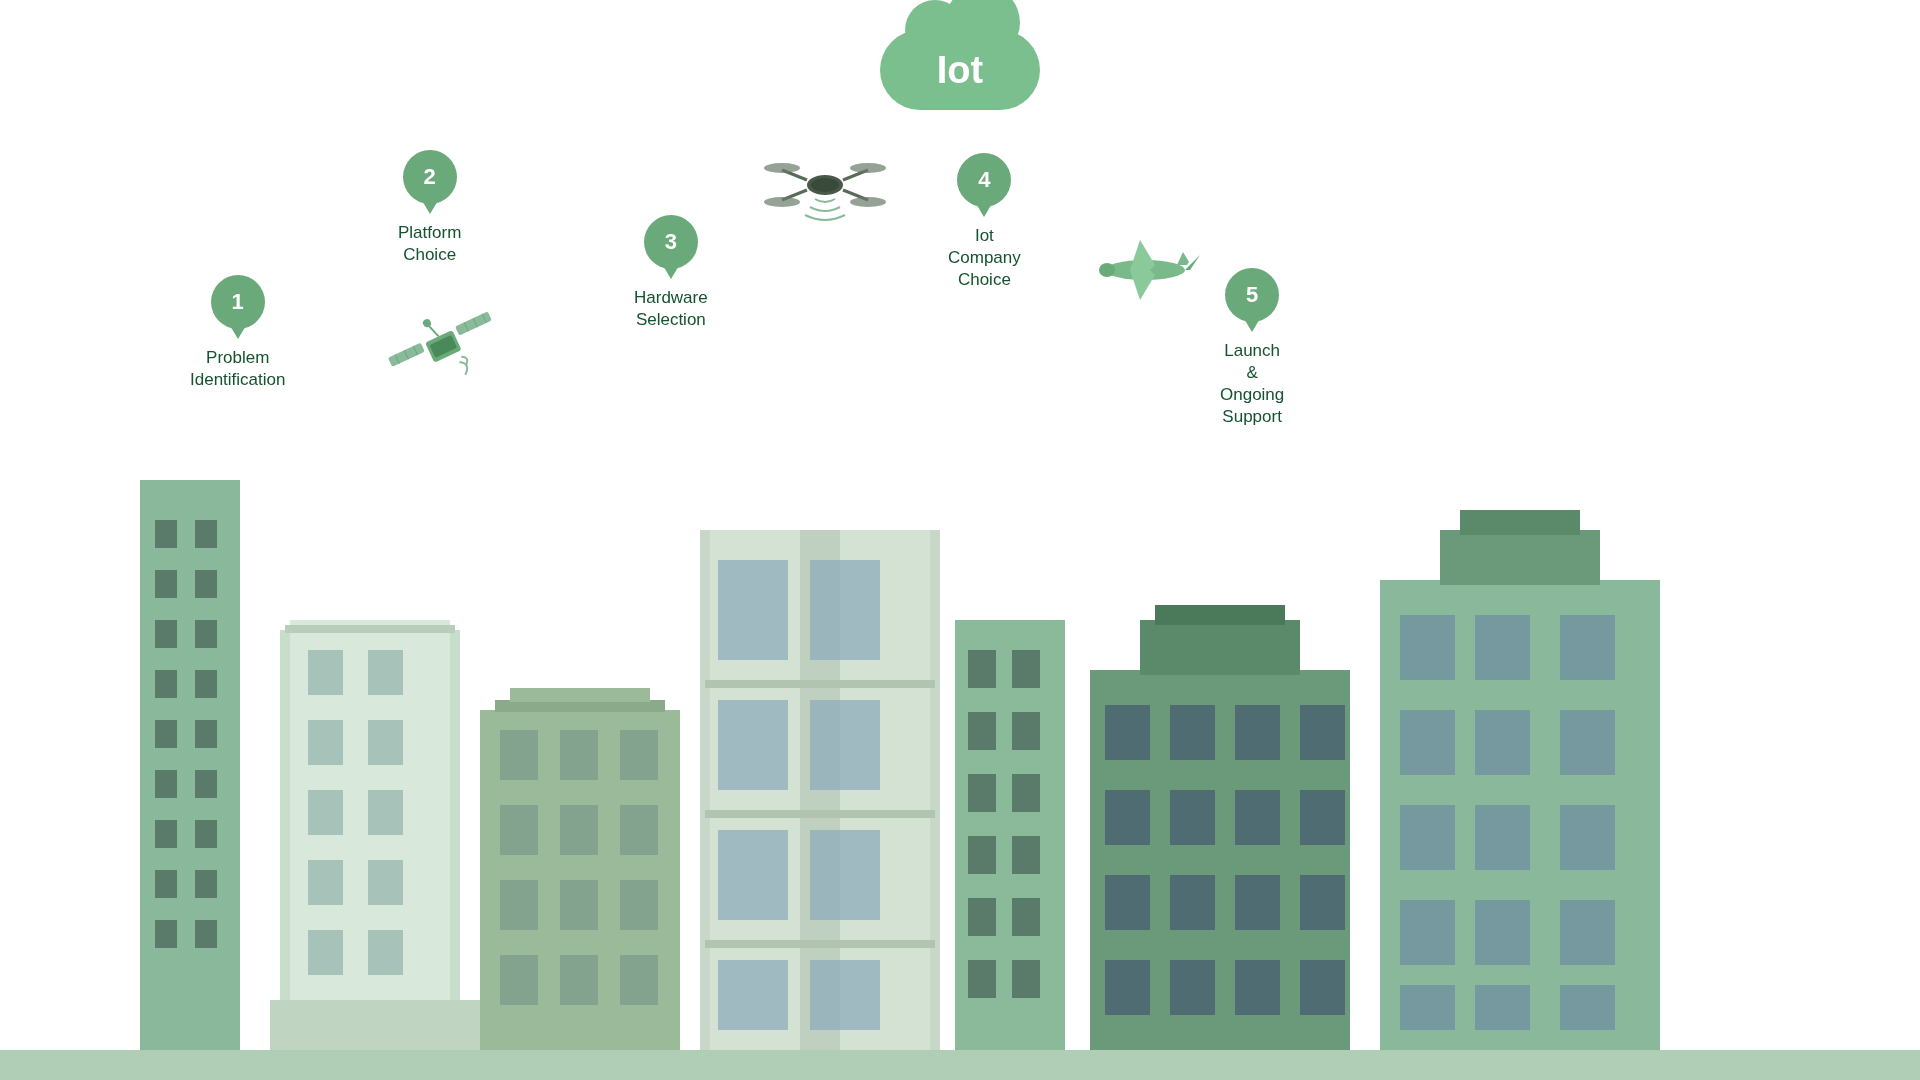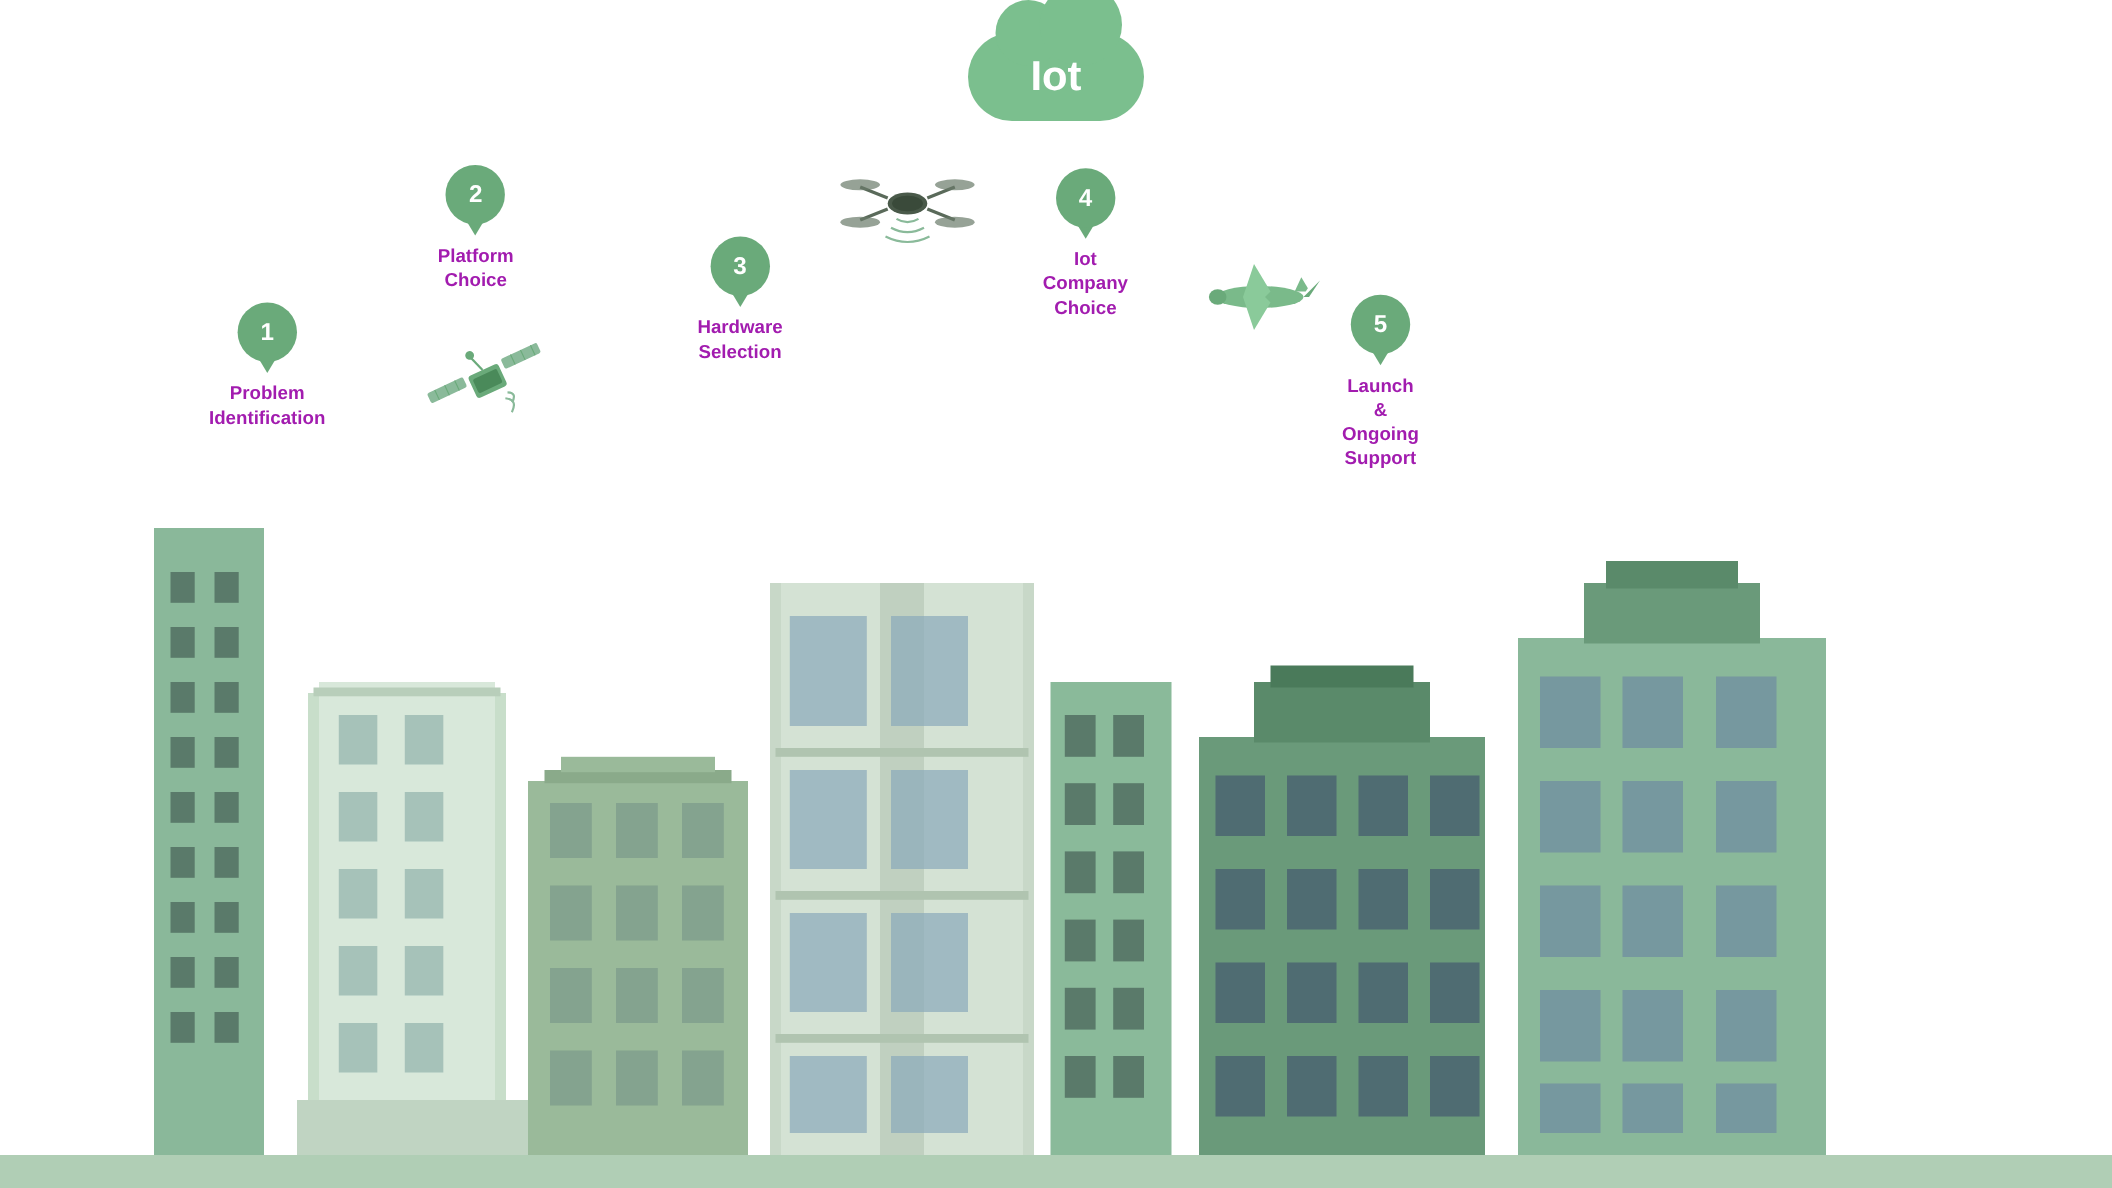--- a/index.html
+++ b/index.html
@@ -109,22 +109,22 @@
     .pin-number {
       color: white;
       font-size: 22px;
       font-weight: bold;
       position: relative;
       z-index: 3;
     }
     .step-text {
       text-align: center;
       font-size: 17px;
-      color: #a21caf;
-      font-weight: 700;
+      color: #14532d;
+      font-weight: 400;
       margin-top: 8px;
       line-height: 1.3;
     }
   </style>
 </head>
 <body>
 
 <div class="cloud-container">
   <div class="cloud">
     <span class="cloud-label">Iot</span>

